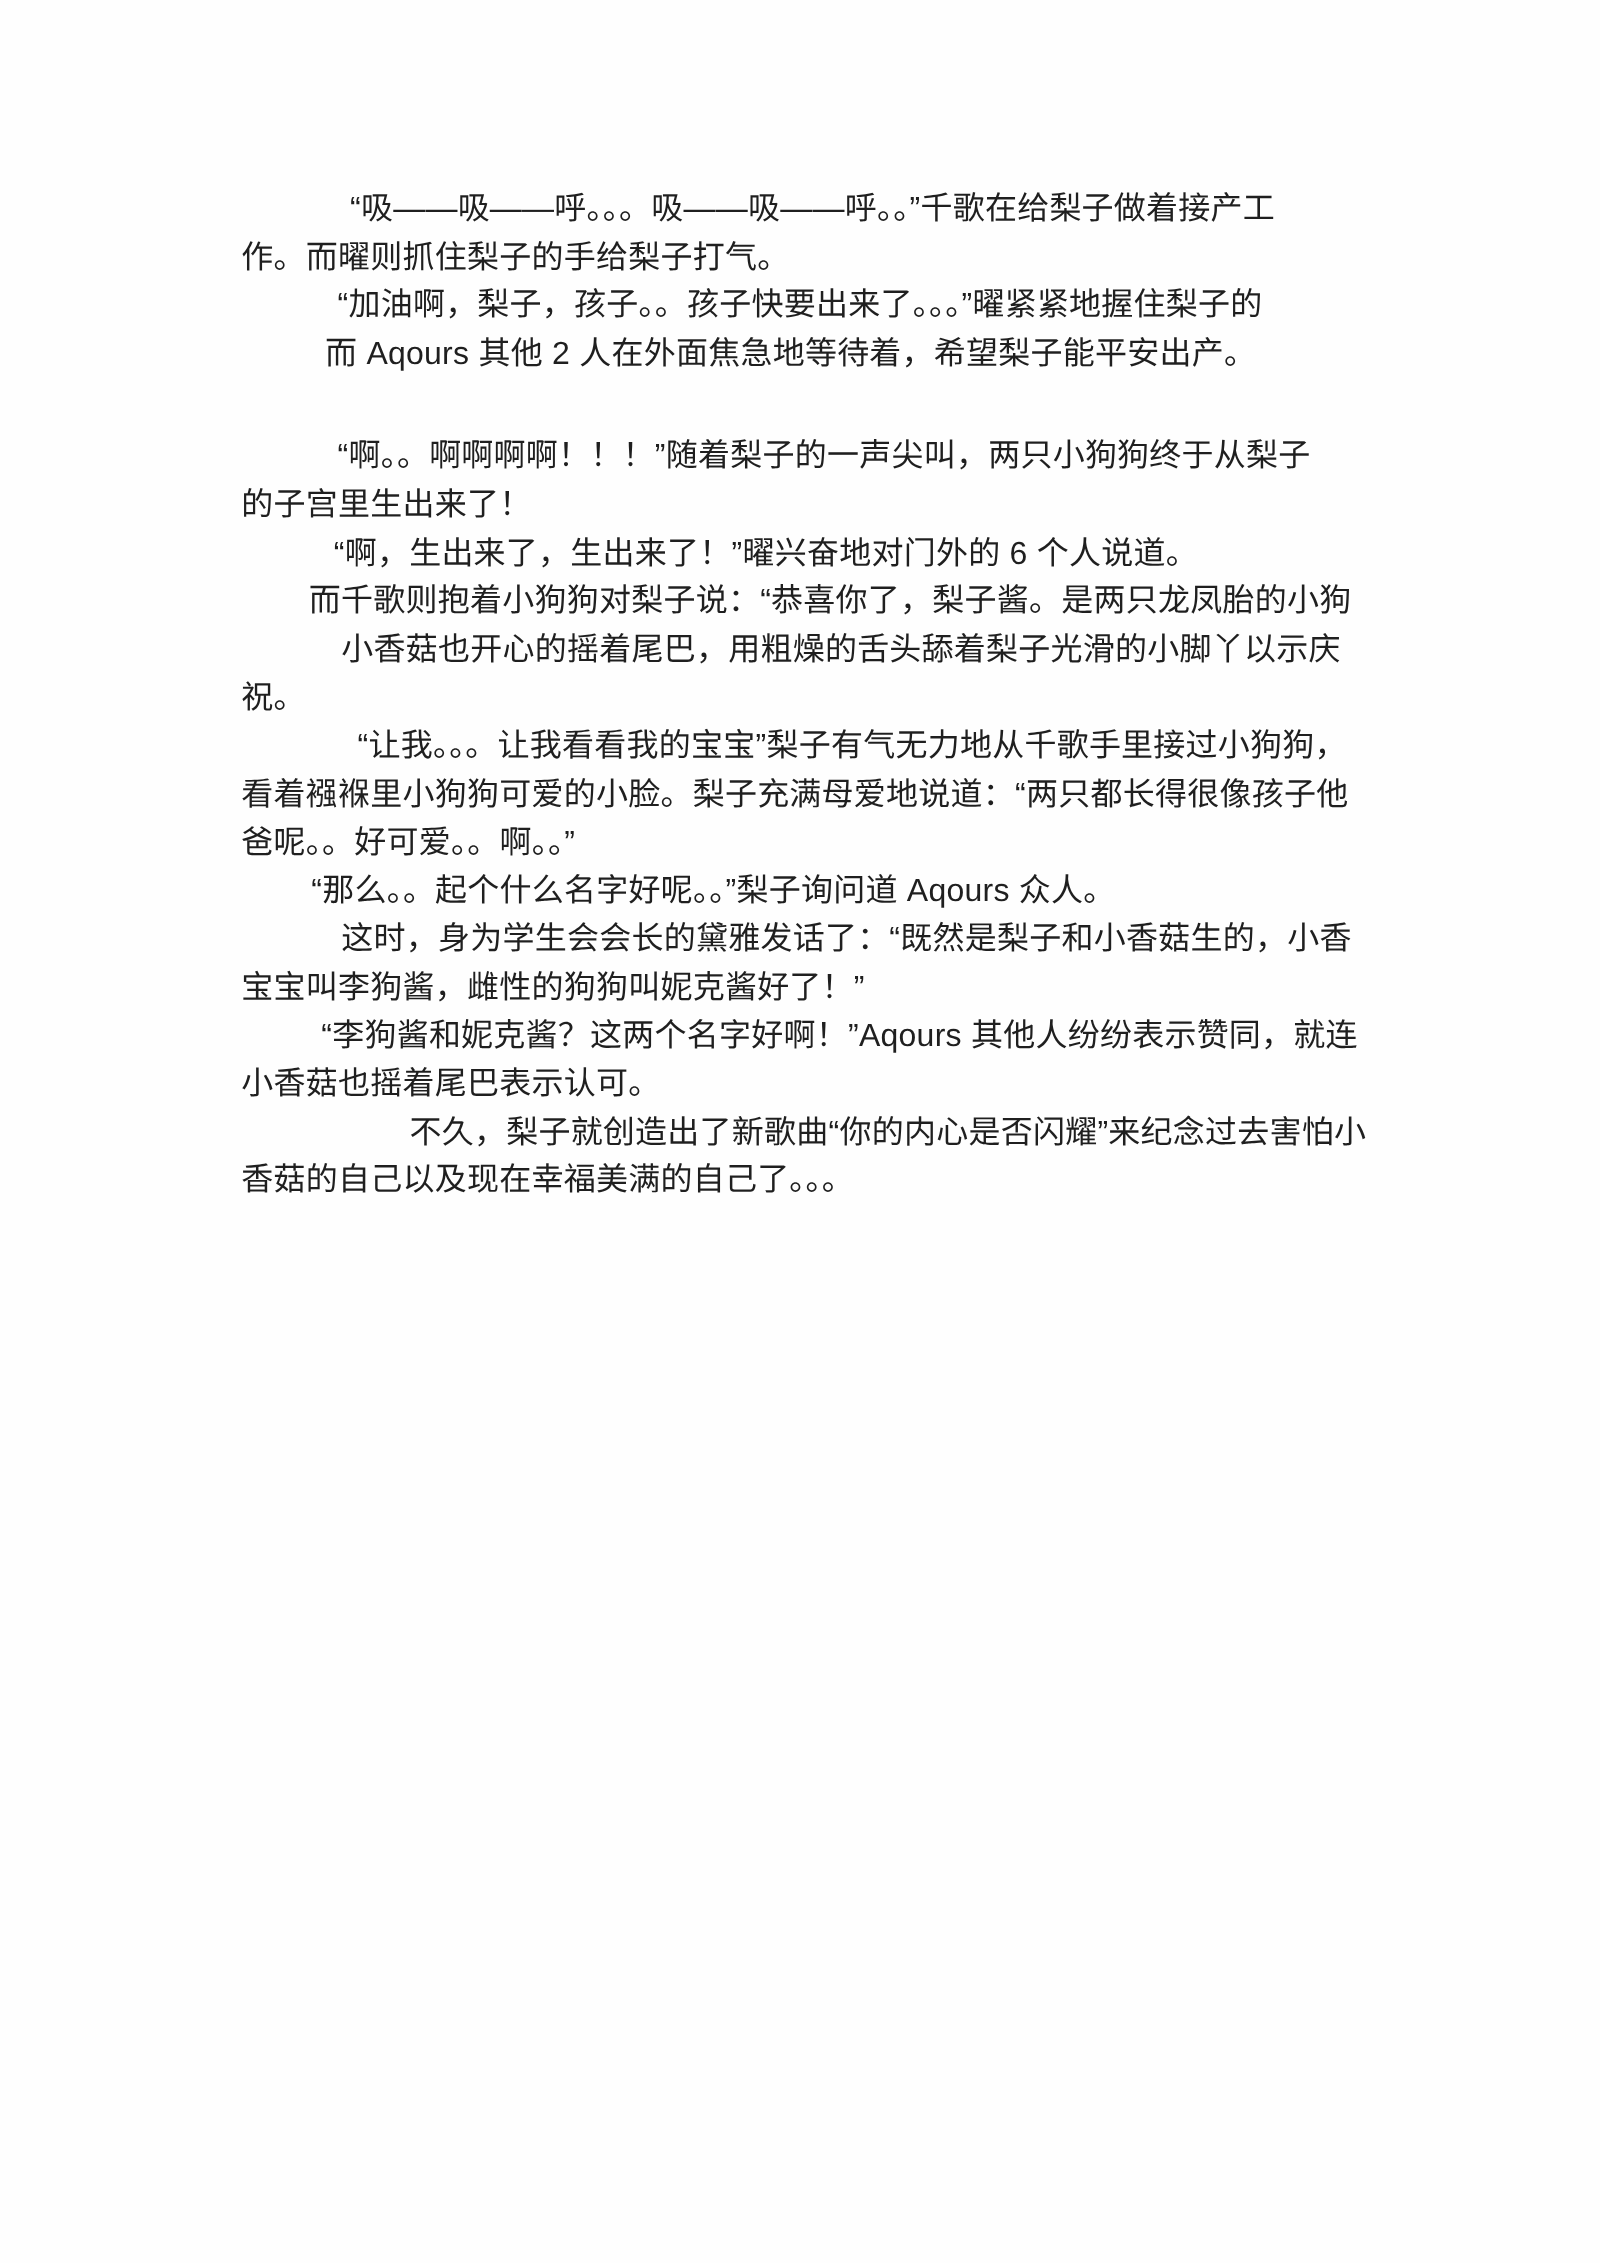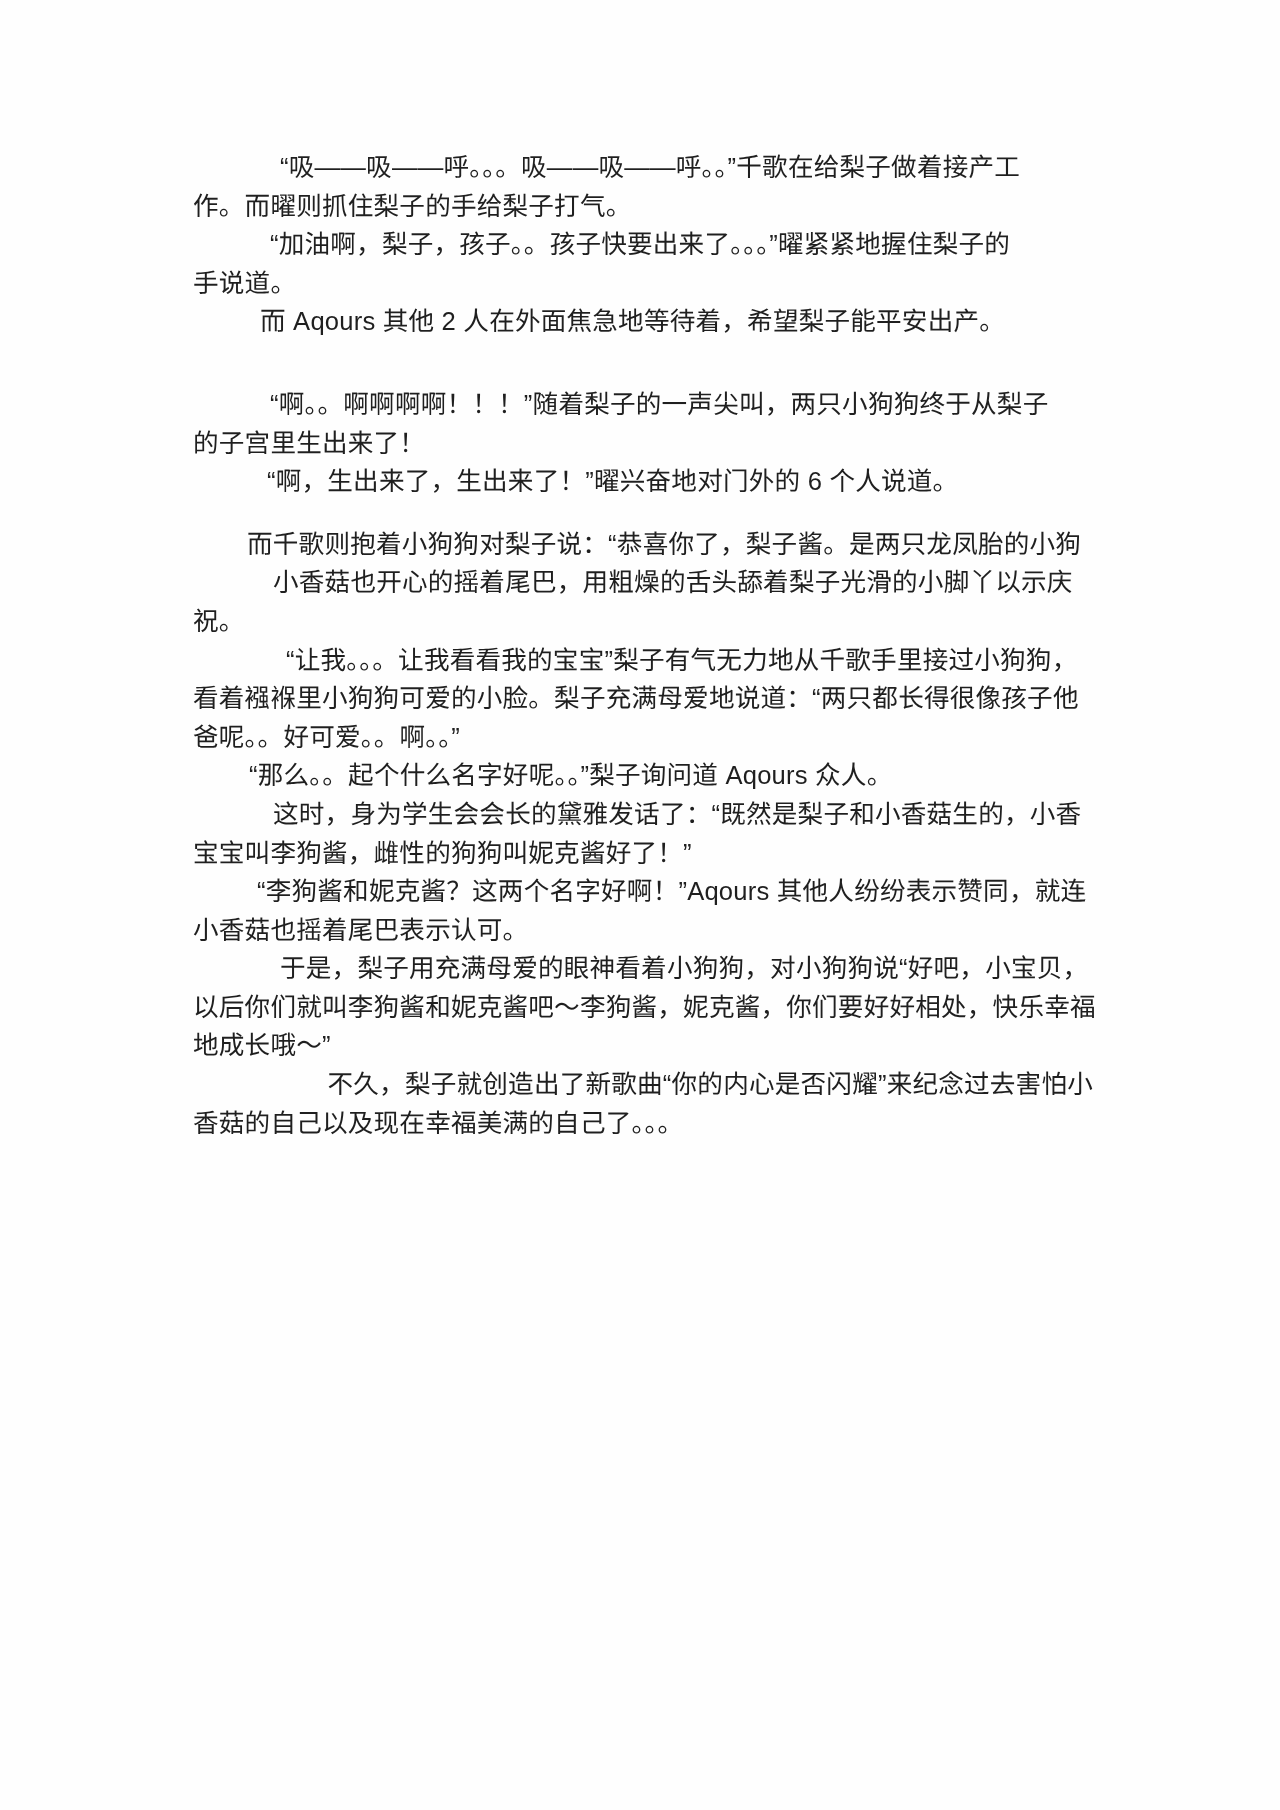--- a/index.html
+++ b/index.html
@@ -39,34 +39,33 @@
 <body>
 
 <div class="page" style="background: rgb(254, 254, 254);">
   <div class="doc-body" style="color: rgb(31, 31, 31);">
       <p class="para">
         <span class="line" style="padding-left: 87px;">“吸——吸——呼。。。吸——吸——呼。。”千歌在给梨子做着接产工</span>
         <span class="line">作。而曜则抓住梨子的手给梨子打气。</span>
       </p>
       <p class="para">
         <span class="line" style="padding-left: 77px;">“加油啊，梨子，孩子。。孩子快要出来了。。。”曜紧紧地握住梨子的</span>
-        <span class="line">手说道。</span>
       </p>
       <p class="para">
         <span class="line" style="padding-left: 67px;">而 Aqours 其他 2 人在外面焦急地等待着，希望梨子能平安出产。</span>
       </p>
       <p class="para">
         <span class="line" style="padding-left: 77px; margin-top: 44px;">“啊。。啊啊啊啊！！！”随着梨子的一声尖叫，两只小狗狗终于从梨子</span>
         <span class="line">的子宫里生出来了！</span>
       </p>
       <p class="para">
         <span class="line" style="padding-left: 74px;">“啊，生出来了，生出来了！”曜兴奋地对门外的 6 个人说道。</span>
       </p>
       <p class="para">
-        <span class="line" style="padding-left: 54px; margin-top: 24px;">而千歌则抱着小狗狗对梨子说：“恭喜你了，梨子酱。是两只龙凤胎的小狗</span>
+        <span class="line" style="padding-left: 54px;">而千歌则抱着小狗狗对梨子说：“恭喜你了，梨子酱。是两只龙凤胎的小狗</span>
       </p>
       <p class="para">
         <span class="line" style="padding-left: 80px;">小香菇也开心的摇着尾巴，用粗燥的舌头舔着梨子光滑的小脚丫以示庆</span>
         <span class="line">祝。</span>
       </p>
       <p class="para">
         <span class="line" style="padding-left: 93px;">“让我。。。让我看看我的宝宝”梨子有气无力地从千歌手里接过小狗狗，</span>
         <span class="line">看着襁褓里小狗狗可爱的小脸。梨子充满母爱地说道：“两只都长得很像孩子他</span>
         <span class="line">爸呢。。好可爱。。啊。。”</span>
       </p>
@@ -75,22 +74,17 @@
       </p>
       <p class="para">
         <span class="line" style="padding-left: 80px;">这时，身为学生会会长的黛雅发话了：“既然是梨子和小香菇生的，小香</span>
         <span class="line">宝宝叫李狗酱，雌性的狗狗叫妮克酱好了！”</span>
       </p>
       <p class="para">
         <span class="line" style="padding-left: 64px;">“李狗酱和妮克酱？这两个名字好啊！”Aqours 其他人纷纷表示赞同，就连</span>
         <span class="line">小香菇也摇着尾巴表示认可。</span>
       </p>
       <p class="para">
-        <span class="line" style="padding-left: 87px;">于是，梨子用充满母爱的眼神看着小狗狗，对小狗狗说“好吧，小宝贝，</span>
-        <span class="line">以后你们就叫李狗酱和妮克酱吧～李狗酱，妮克酱，你们要好好相处，快乐幸福</span>
-        <span class="line">地成长哦～”</span>
-      </p>
-      <p class="para">
         <span class="line" style="padding-left: 95px; text-align: right;">不久，梨子就创造出了新歌曲“你的内心是否闪耀”来纪念过去害怕小</span>
         <span class="line">香菇的自己以及现在幸福美满的自己了。。。</span>
       </p>
     </div>
 </div>
 
 </body></html>

